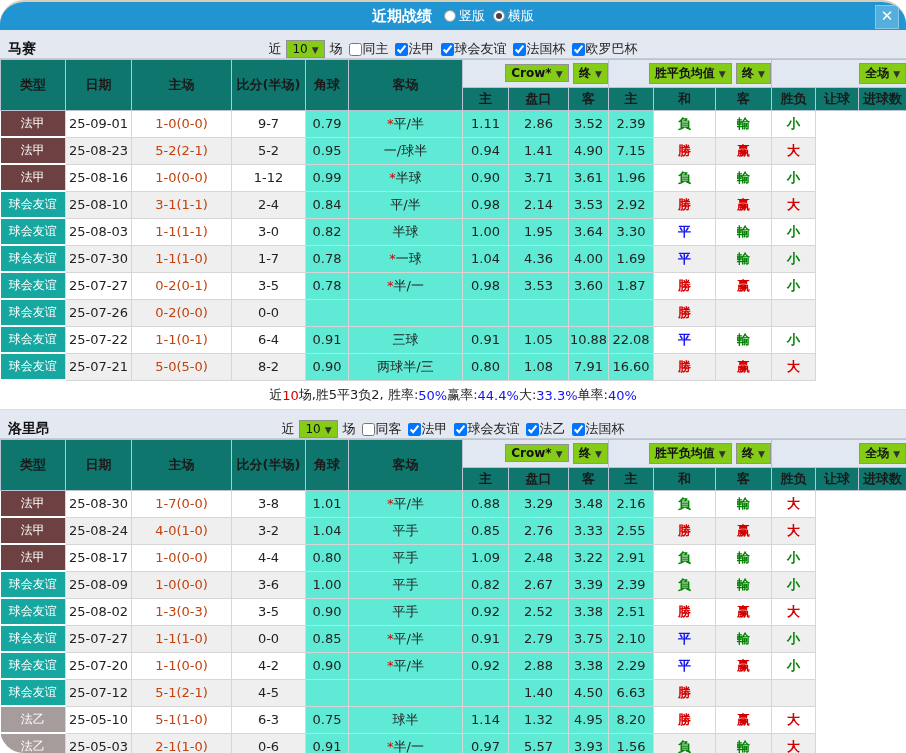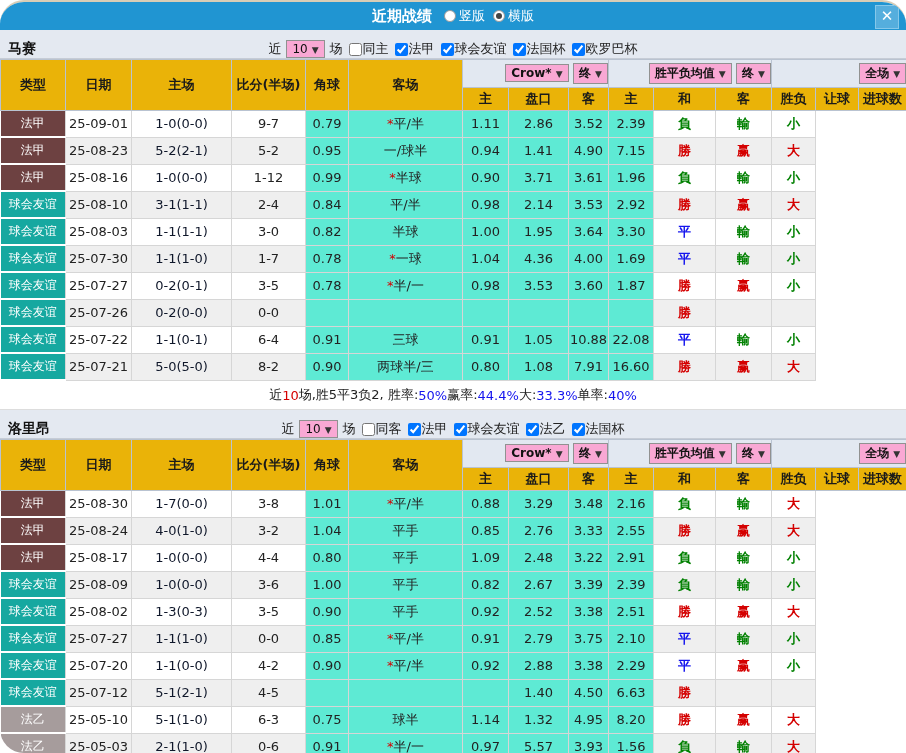--- a/index.html
+++ b/index.html
@@ -13,39 +13,39 @@
   .radio-label{color:#fff;font-size:13px;}
   .close-btn{position:absolute;right:7px;top:3px;width:22px;height:22px;background:#55aedd;border:1px solid #85c8ea;color:#fff;font-size:15px;font-weight:bold;line-height:20px;text-align:center;cursor:pointer;}
   
   .section-bar{height:28px;background:#e4e9f1;border-bottom:1px solid #c6ccd6;position:relative;display:flex;align-items:flex-end;justify-content:center;font-size:13px;color:#222;}
   .section-bar .team-name{position:absolute;left:8px;font-weight:bold;font-size:14px;color:#111;}
   .filter{display:flex;align-items:center;gap:2px;}
   .filter .sel{margin:0 3px;}
   .filter label{display:flex;align-items:center;}
   .filter input{margin:0 1px 0 4px;width:13px;height:13px;}
   
-  .sel{display:inline-block;border:1px solid #919191;background:#f9a8d4;padding:1px 5px;font-size:12px;color:#111;white-space:nowrap;cursor:pointer;}
+  .sel{display:inline-block;border:1px solid #919191;background:#84cc16;padding:1px 5px;font-size:12px;color:#111;white-space:nowrap;cursor:pointer;}
   .sel .arr{font-size:9px;margin-left:4px;color:#333;}
   
   table{width:906px;border-collapse:collapse;table-layout:fixed;font-size:13px;}
-  th{background:#eab308;border:1px solid #b9c3d1;font-weight:600;color:#1a1a1a;font-size:13px;padding:2px 0;}
+  th{background:#0f766e;border:1px solid #b9c3d1;font-weight:600;color:#1a1a1a;font-size:13px;padding:2px 0;}
   th.selrow{background:#e2e8f1;padding:3px 0;text-align:right;}
   td{border:1px solid #d6d6d6;text-align:center;height:25px;padding:0;color:#222;overflow:hidden;white-space:nowrap;}
   tbody tr:nth-child(even) td.plain{background:#efefef;}
   tbody tr:nth-child(odd) td.plain{background:#ffffff;}
   td.crow{background:#5eead4;}
   td.avgc{background:#5eead4;}
   td.type{color:#fff;font-size:12px;border-bottom:2px solid #fff;border-left:0;}
   .t-ligue1{background:#6d4141;}
   .t-friendly{background:#16a8a0;}
   .t-ligue2{background:#a69c9c;}
   .c-red{color:#d40000;}
   .c-green{color:#008000;}
   .c-blue{color:#1414ee;}
-  .score{color:#0f172a;}
+  .score{color:#c2410c;}
   .bold{font-weight:bold;}
   
   .summary{height:28px;display:flex;align-items:center;justify-content:center;font-size:13px;background:#fff;border-bottom:1px solid #ddd;color:#222;}
 </style>
 </head>
 <body>
 
 <div class="app">
 
   <div class="titlebar">

